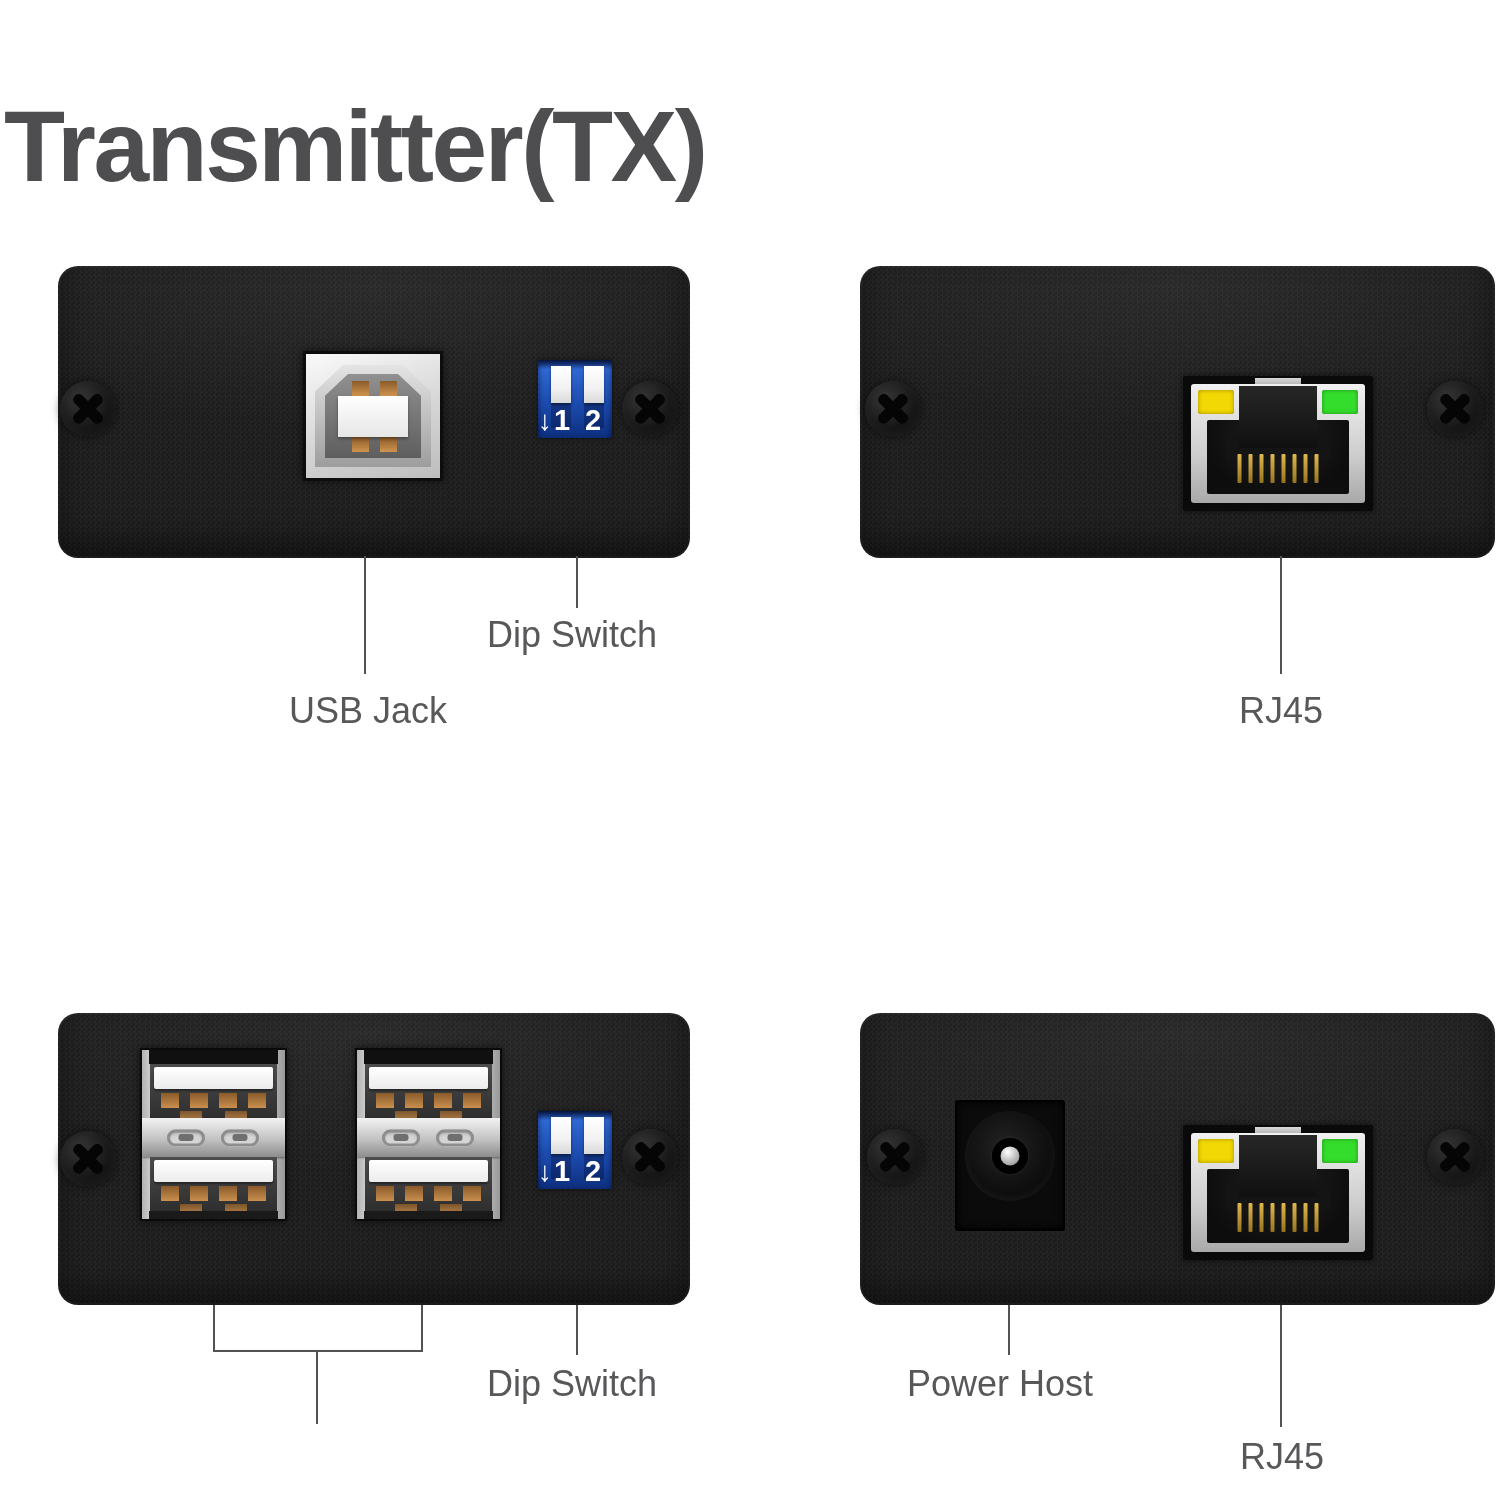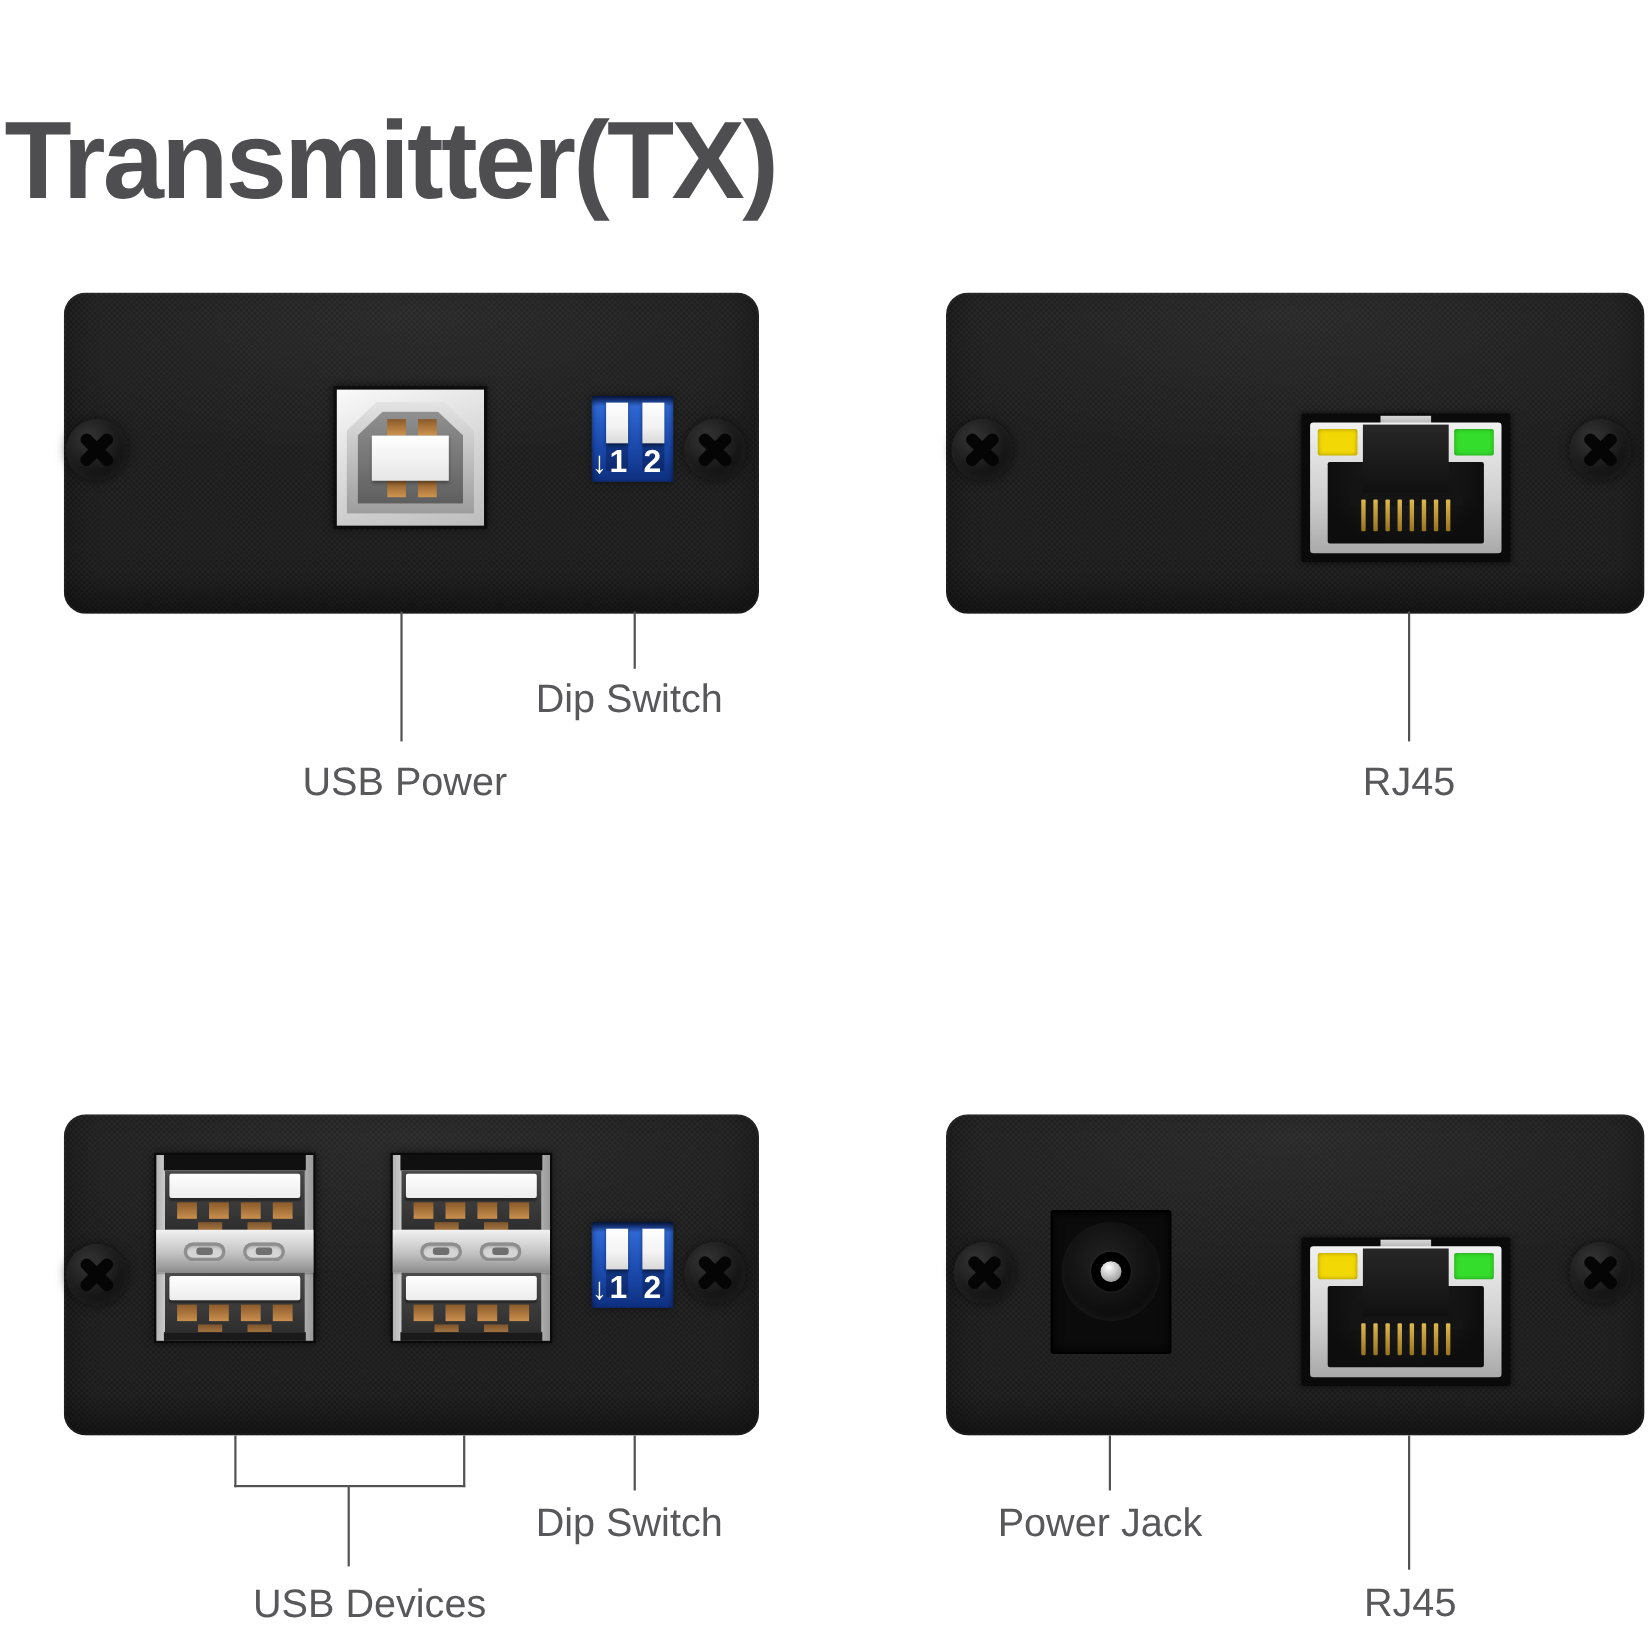--- a/index.html
+++ b/index.html
@@ -180,21 +180,21 @@
     </div>
 
     <div class="screw" style="left:567px;top:115px;"></div>
   </div>
 
   <div class="vline" style="left:364px;top:508px;height:118px;"></div>
   <div class="vline" style="left:576px;top:508px;height:52px;"></div>
   <div class="vline" style="left:1280px;top:508px;height:118px;"></div>
 
   <div class="label" style="left:572px;top:567px;">Dip Switch</div>
-  <div class="label" style="left:368px;top:643px;">USB Power</div>
+  <div class="label" style="left:368px;top:643px;">USB Jack</div>
   <div class="label" style="left:1281px;top:643px;">RJ45</div>
 
 
   <div class="panel" style="left:58px;top:965px;width:632px;height:292px;">
     <div class="screw" style="left:2px;top:118px;"></div>
 
     <div class="usba" style="left:82px;top:35px;">
       <div class="usba-edge top"></div>
       <div class="usba-port p-top">
         <div class="usba-tab"></div>
@@ -313,17 +313,16 @@
     <div class="screw" style="left:567px;top:116px;"></div>
   </div>
 
   <div class="bracket" style="left:213px;top:1257px;width:206px;height:45px;"></div>
   <div class="vline" style="left:316px;top:1302px;height:74px;"></div>
   <div class="vline" style="left:576px;top:1257px;height:50px;"></div>
   <div class="vline" style="left:1008px;top:1257px;height:50px;"></div>
   <div class="vline" style="left:1280px;top:1257px;height:122px;"></div>
 
   <div class="label" style="left:572px;top:1316px;">Dip Switch</div>
-  <div class="label" style="left:1000px;top:1316px;">Power Jack</div>
-  <div class="label" style="left:336px;top:1390px;">USB Devices</div>
+  <div class="label" style="left:1000px;top:1316px;">Power Host</div>
   <div class="label" style="left:1282px;top:1389px;">RJ45</div>
 
 </div>
 
 </body></html>

